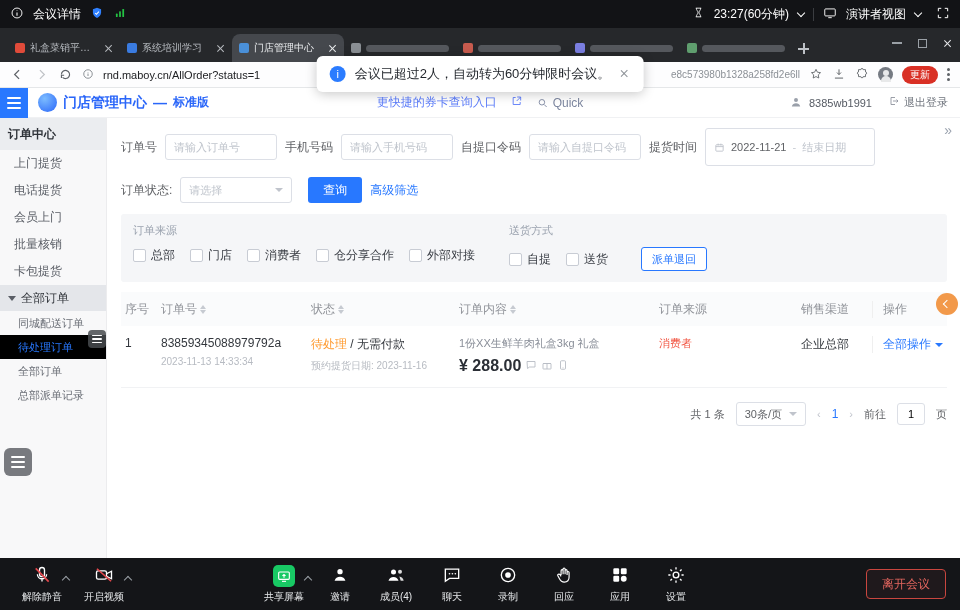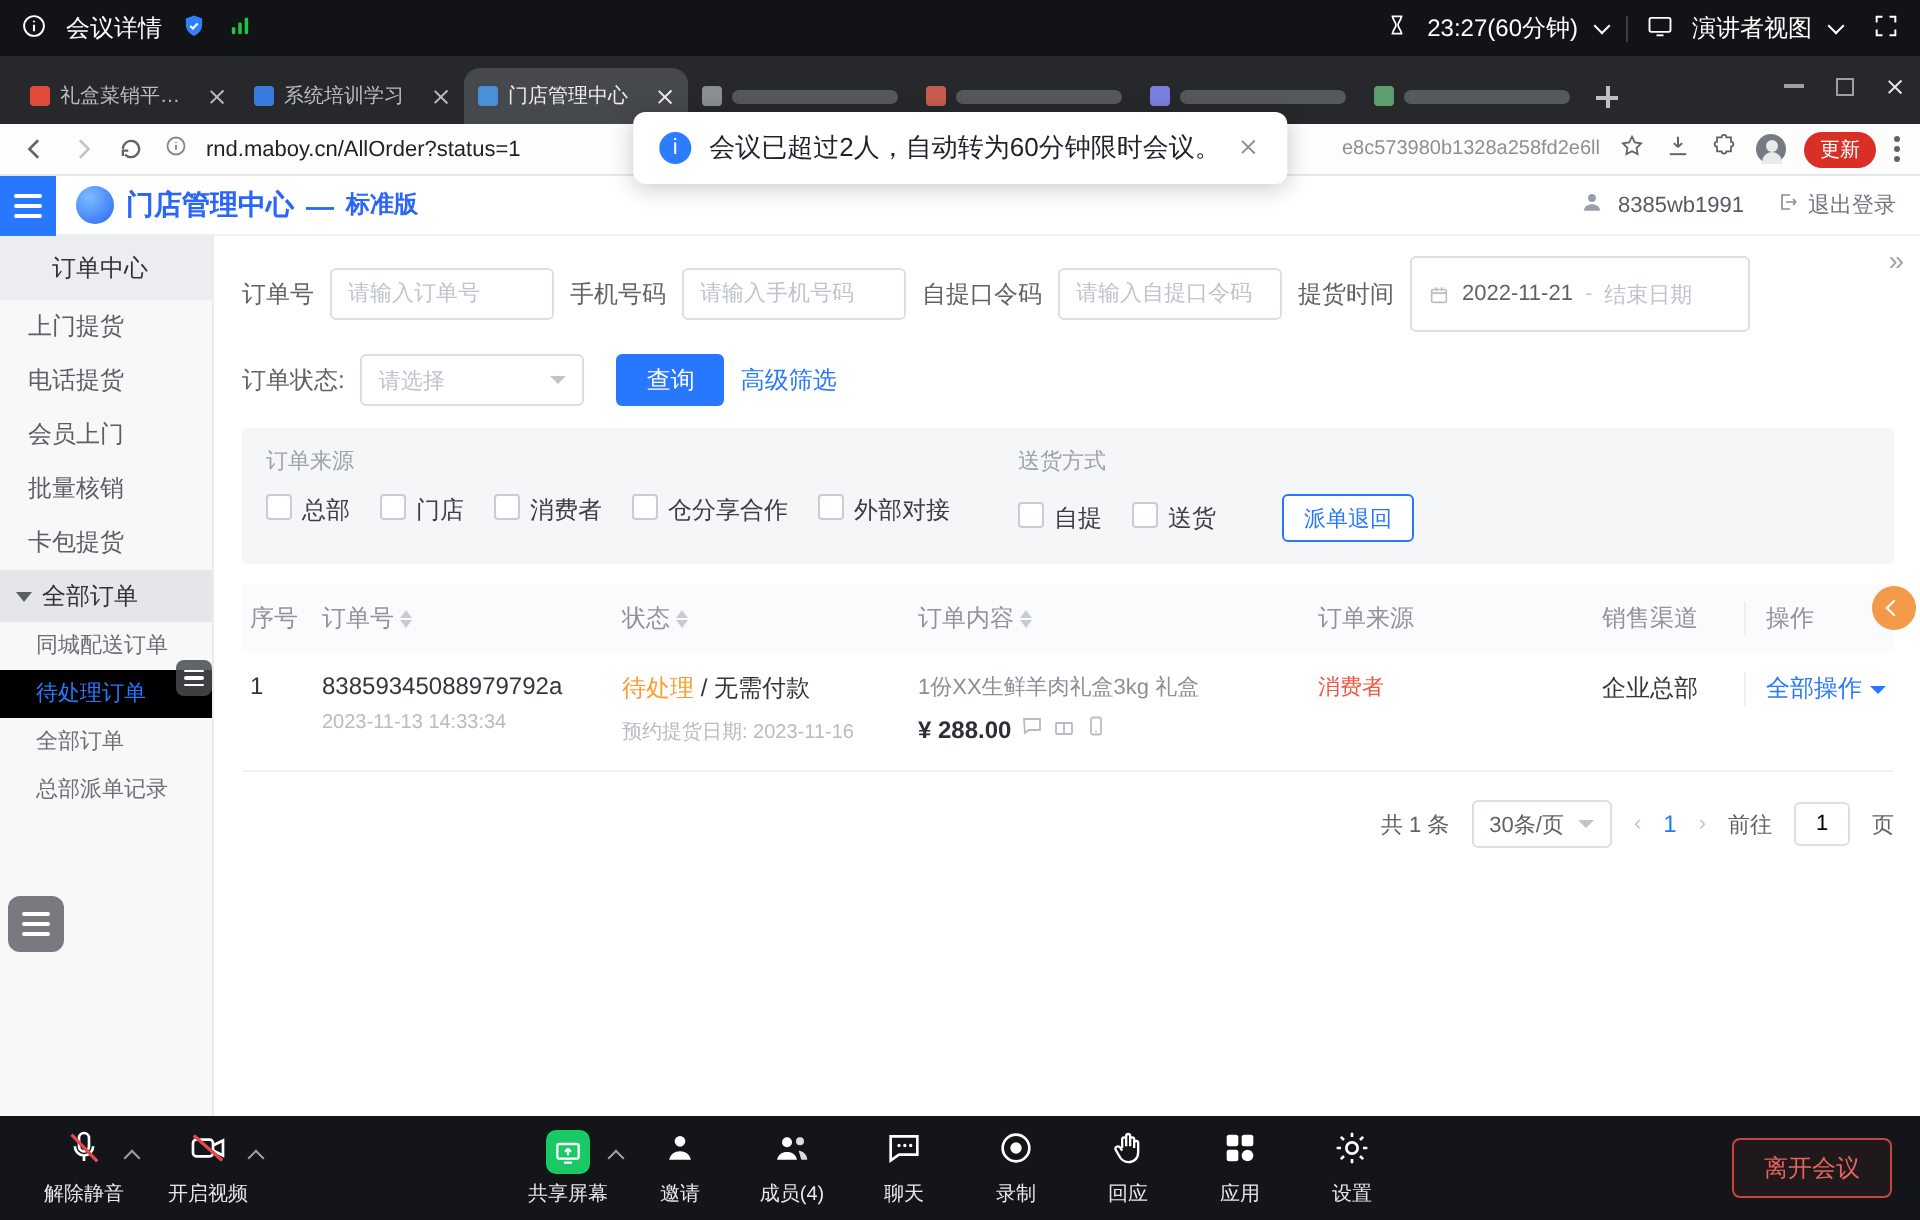--- a/index.html
+++ b/index.html
@@ -52,21 +52,21 @@
   .logo-circle{width:19px;height:19px;border-radius:50%;background:radial-gradient(circle at 35% 30%,#7cbcff,#2a66f9);flex:none}
   .brand{display:flex;align-items:center;gap:6px;padding-left:10px;color:#2a66f9;font-weight:bold;font-size:14px}
   .brand .ed{font-size:12px}
   .center-links{position:absolute;left:50%;transform:translateX(-50%);display:flex;align-items:center;gap:14px;font-size:12px;color:#5b7cfa}
   .quick{display:flex;align-items:center;gap:4px;color:#7d87a0}
   .user-wrap{margin-left:auto;display:flex;align-items:center;gap:6px;padding-right:12px;font-size:11px;color:#555a63}
   .logout{display:flex;gap:4px;color:#70757e;margin-left:10px}
 
   .app-body{position:absolute;top:30px;left:0;right:0;bottom:0;display:flex;overflow:hidden}
   .sidebar{width:107px;background:#f8f8f9;border-right:1px solid #ececee;flex:none;font-size:12px;color:#5a5e66}
-  .sb-section{height:32px;line-height:32px;padding-left:26px;background:#ebedf0;color:#2f3339;font-weight:normal;font-size:12px}
+  .sb-section{height:32px;line-height:32px;padding-left:8px;background:#ebedf0;color:#2f3339;font-weight:bold;font-size:12px}
   .sb-item{height:27px;line-height:27px;padding-left:14px}
   .sb-group{height:26px;display:flex;align-items:center;gap:5px;padding-left:8px;background:#e4e6ea;color:#2f3339}
   .tri-dn{width:0;height:0;border-left:4px solid transparent;border-right:4px solid transparent;border-top:5px solid #5a5e66}
   .sb-sub{height:24px;line-height:24px;padding-left:18px;font-size:11px;color:#6b6f77}
   .sb-sub.active{background:#000000;color:#2878ff}
 
   .main{flex:1;position:relative;background:#fff;padding:10px 13px 0 14px;overflow:hidden;font-size:12px}
   .collapse{position:absolute;top:4px;right:10px;color:#9aa2ae;font-size:14px;letter-spacing:-2px}
   .frow{display:flex;align-items:center;gap:8px;margin-bottom:11px;color:#606266}
   .f-input{width:112px;height:26px;border:1px solid #dcdfe6;border-radius:3px;padding:0 8px;font-size:11px;color:#333;background:#fff;outline:none}
@@ -74,37 +74,37 @@
   .datebox{width:170px;height:38px;border:1px solid #dcdfe6;border-radius:3px;display:flex;align-items:center;gap:6px;padding:0 8px;color:#606266;font-size:11px}
   .date-end{color:#bfc4cc}
   .selectbox{width:112px;height:26px;border:1px solid #dcdfe6;border-radius:3px;display:flex;align-items:center;justify-content:space-between;padding:0 8px;color:#bfc4cc;font-size:11px;background:#fff}
   .tri-sel{width:0;height:0;border-left:4px solid transparent;border-right:4px solid transparent;border-top:4px solid #c0c4cc}
   .btn-primary{height:26px;padding:0 15px;background:#2878ff;color:#fff;border:none;border-radius:3px;font-size:12px}
   .link-blue{color:#2878ff}
 
   .panel{background:#f5f6f8;border-radius:3px;padding:9px 12px 11px;display:flex;gap:34px}
   .panel-title{font-size:11px;color:#9aa2ae;margin-bottom:9px}
   .cb-row{display:flex;align-items:center;gap:15px;color:#3a3e45;font-size:12px}
-  .cb-item{display:flex;gap:5px}
+  .cb-item{display:flex;align-items:center;gap:5px}
   .cb{width:13px;height:13px;border:1px solid #c8ccd4;border-radius:2px;background:#fff;flex:none}
   .btn-outline{height:24px;padding:0 10px;border:1px solid #2878ff;color:#2878ff;background:#fff;border-radius:3px;font-size:11px;margin-left:18px}
 
   .grid7{display:grid;grid-template-columns:36px 150px 148px 200px 142px 75px 74px}
   .thead{background:#fafbfc;height:34px;align-items:center;color:#909399;margin-top:10px}
   .th{display:flex;align-items:center;gap:3px;padding-left:4px}
   .sort{display:inline-flex;flex-direction:column;gap:1px}
   .sort i{width:0;height:0;border-left:3.5px solid transparent;border-right:3.5px solid transparent}
   .sort .u{border-bottom:4px solid #c6cad1}
   .sort .d{border-top:4px solid #c6cad1}
   .trow{padding:10px 0 12px;border-bottom:1px solid #f1f2f4;color:#33373d;align-items:start}
   .td{padding-left:4px}
   .sub{color:#b7bbc2;font-size:10px;margin-top:6px}
   .st-orange{color:#ff9a2e}
   .content-line{color:#8a8f99;font-size:11px}
-  .price{font-weight:bold;color:#2b2f36;font-size:12px;margin-top:6px;display:flex;align-items:center;gap:4px}
+  .price{font-weight:bold;color:#2b2f36;font-size:16px;margin-top:6px;display:flex;align-items:center;gap:4px}
   .mini-ic{color:#b8bcc4}
   .src-red{color:#f25643;font-size:11px}
   .action{color:#2878ff;display:flex;align-items:center;gap:4px;border-left:1px solid #efefef;padding-left:10px}
   .pager{display:flex;align-items:center;justify-content:flex-end;gap:11px;margin-top:14px;font-size:11px;color:#606266}
   .psize{height:24px;border:1px solid #dcdfe6;border-radius:3px;display:flex;align-items:center;gap:7px;padding:0 8px}
   .parrow{color:#c0c4cc}
   .pnum{color:#2878ff;font-size:12px}
   .goto-input{width:28px;height:22px;border:1px solid #dcdfe6;border-radius:3px;text-align:center;font-size:11px;outline:none}
 
   
@@ -278,20 +278,36 @@
         <div class="burger">
             <i></i>
             <i></i>
             <i></i>
           </div>
         <div class="brand">
           <span class="logo-circle"></span>
           <span>门店管理中心</span>
           <span>—</span>
           <span class="ed">标准版</span>
+        </div>
+        <div class="center-links">
+          <span>更快捷的券卡查询入口</span>
+          <span>
+            <svg width="12" height="12" viewBox="0 0 24 24">
+                <path d="M10 5H5v14h14v-5" fill="none" stroke="#5b7cfa" stroke-width="1.8"></path>
+                <path d="M13 4h7v7M20 4l-8 8" fill="none" stroke="#5b7cfa" stroke-width="1.8"></path>
+              </svg>
+          </span>
+          <span class="quick">
+            <svg width="12" height="12" viewBox="0 0 24 24">
+                <circle cx="10.5" cy="10.5" r="5.5" fill="none" stroke="#7d87a0" stroke-width="1.8"></circle>
+                <path d="M15 15l5 5" stroke="#7d87a0" stroke-width="1.8"></path>
+              </svg>
+            <span>Quick</span>
+          </span>
         </div>
         <div class="user-wrap">
           <span>
             <svg width="14" height="14" viewBox="0 0 24 24">
                 <circle cx="12" cy="8.5" r="3.4" fill="#9aa0aa"></circle>
                 <path d="M4.8 19.5c.9-3.7 3.8-5.5 7.2-5.5s6.3 1.8 7.2 5.5z" fill="#9aa0aa"></path>
               </svg>
           </span>
           <span>8385wb1991</span>
           <span class="logout">

